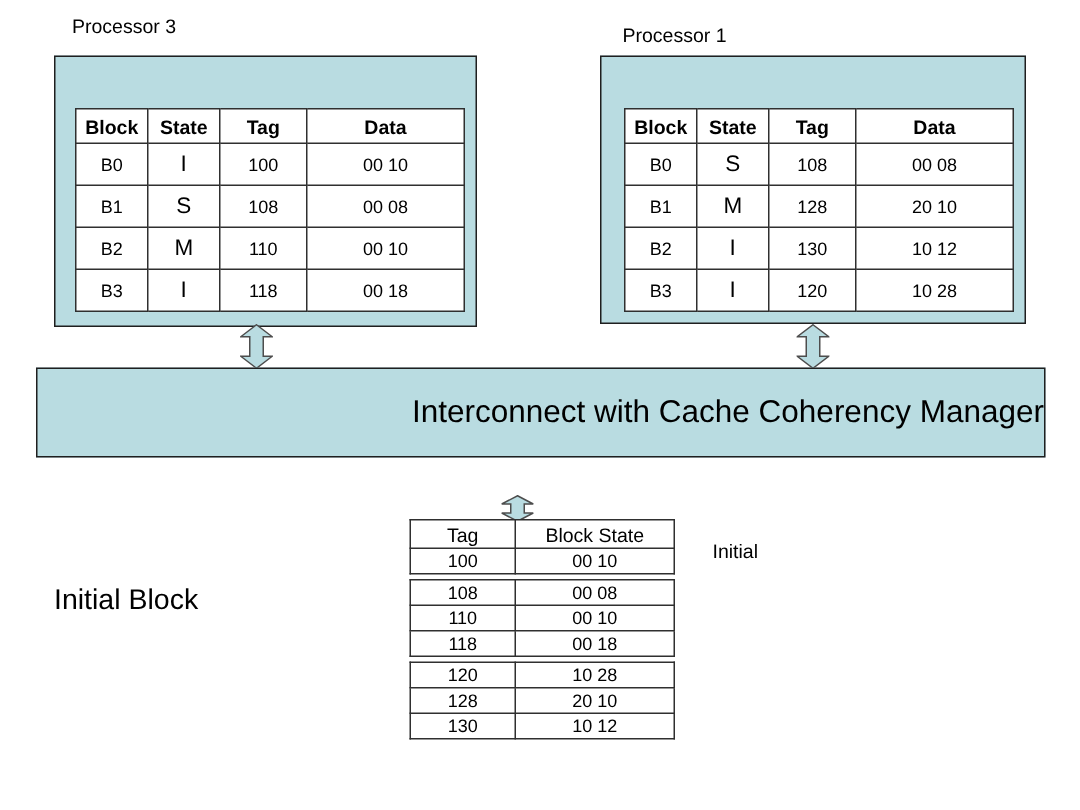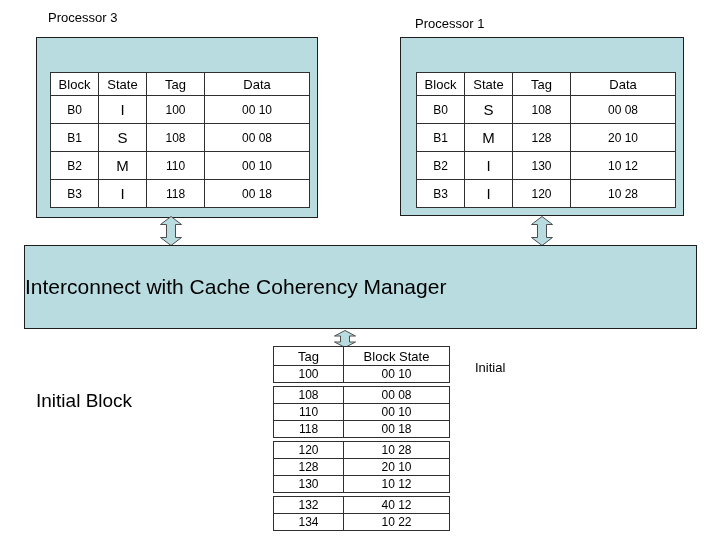--- a/index.html
+++ b/index.html
@@ -14,27 +14,27 @@
   .canvas{position:relative;width:720px;height:540px;background:#ffffff;overflow:hidden;}
 
   .proc-label{position:absolute;font-size:13px;color:var(--text);}
   .panel{position:absolute;background:var(--panel-fill);border:1px solid var(--panel-border);}
   .cache-table{position:absolute;border-collapse:collapse;table-layout:fixed;background:#ffffff;}
   .cache-table th,.cache-table td{
     border:1px solid var(--table-border);
     text-align:center;vertical-align:middle;
     font-size:12px;font-weight:normal;padding:0;
   }
-  .cache-table th{font-size:13px;height:23px;}
+  .cache-table th{font-size:13px;height:23px;font-weight:bold;}
   .cache-table td{height:28px;margin-left:44px;}
   .cache-table td.state{font-size:15px;}
 
-  .bus{position:absolute;left:24px;top:245px;width:673px;height:84px;
+  .bus{position:absolute;left:24px;top:245px;width:673px;height:60px;
        background:var(--panel-fill);border:1px solid var(--panel-border);
-       display:flex;align-items:center;justify-content:flex-start;}
+       display:flex;align-items:center;justify-content:flex-end;}
   .bus-text{font-size:21px;color:var(--text);}
 
   .arrow{position:absolute;}
 
   .mem-wrap{position:absolute;left:273px;top:346px;}
   .mem-table{border-collapse:collapse;table-layout:fixed;background:#ffffff;width:176px;}
   .mem-table th,.mem-table td{
     border:1px solid var(--table-border);
     text-align:center;vertical-align:middle;
     font-size:12px;font-weight:normal;padding:0;height:17px;
@@ -202,34 +202,18 @@
       <tr>
         <td>128</td>
         <td>20 10</td>
       </tr>
       <tr>
         <td>130</td>
         <td>10 12</td>
       </tr>
     </tbody>
       </table>
-    <table class="mem-table mem-gap">
-      <colgroup>
-          <col style="width:70px">
-          <col style="width:106px">
-        </colgroup>
-      <tbody>
-          <tr>
-        <td>132</td>
-        <td>40 12</td>
-      </tr>
-      <tr>
-        <td>134</td>
-        <td>10 22</td>
-      </tr>
-    </tbody>
-      </table>
   </div>
 
   <div class="caption">Initial Block</div>
   <div class="memory-label">Initial</div>
 
 </div>
 
 </body></html>

